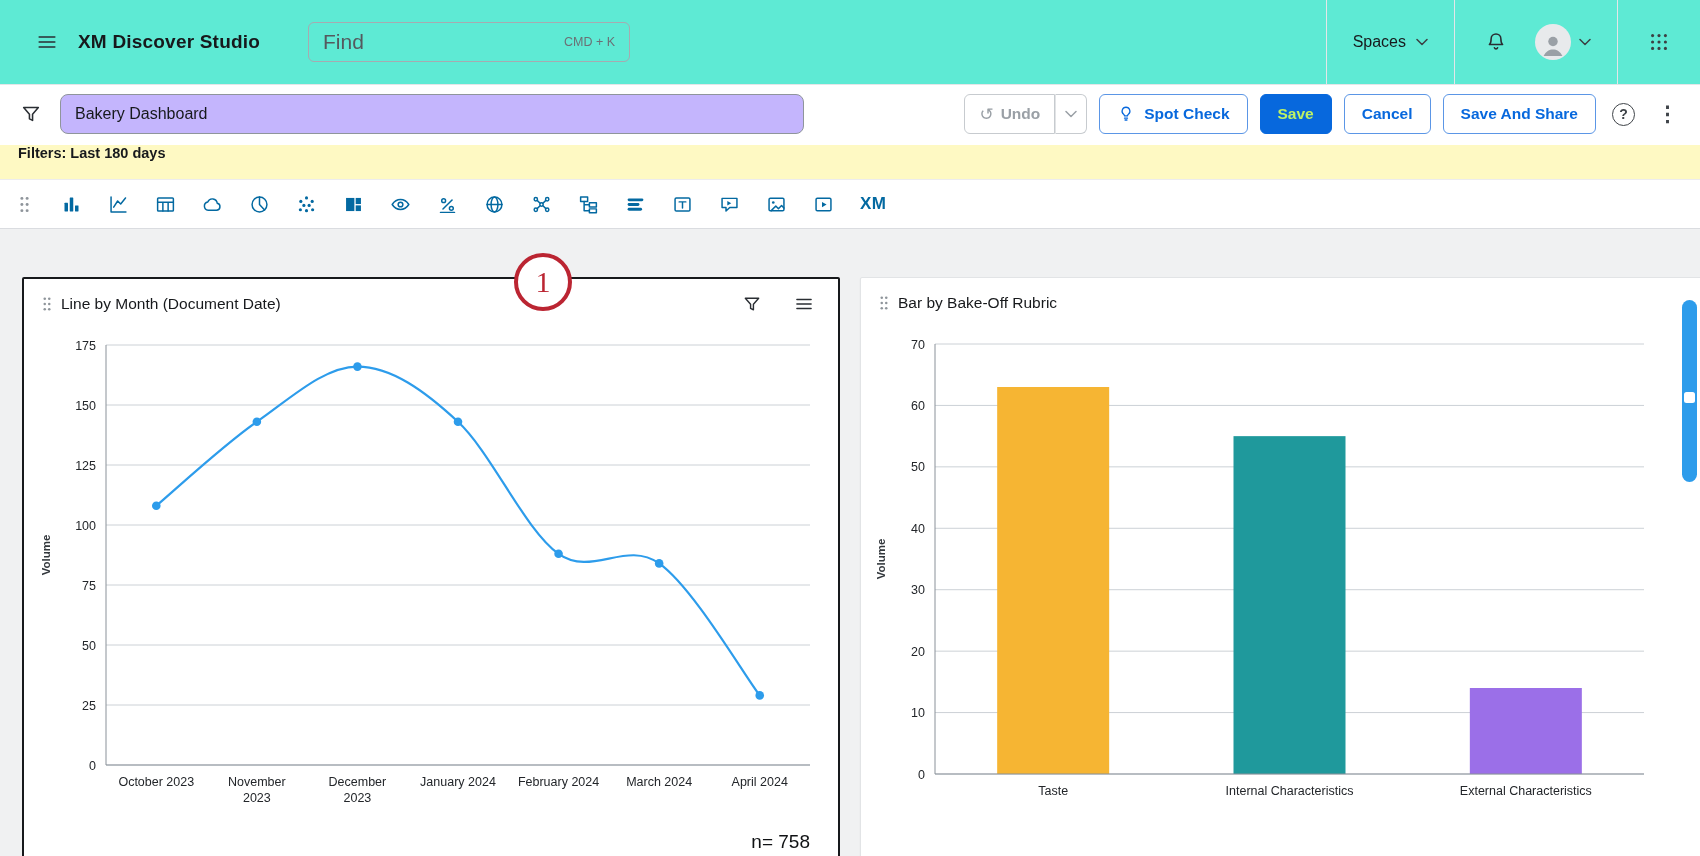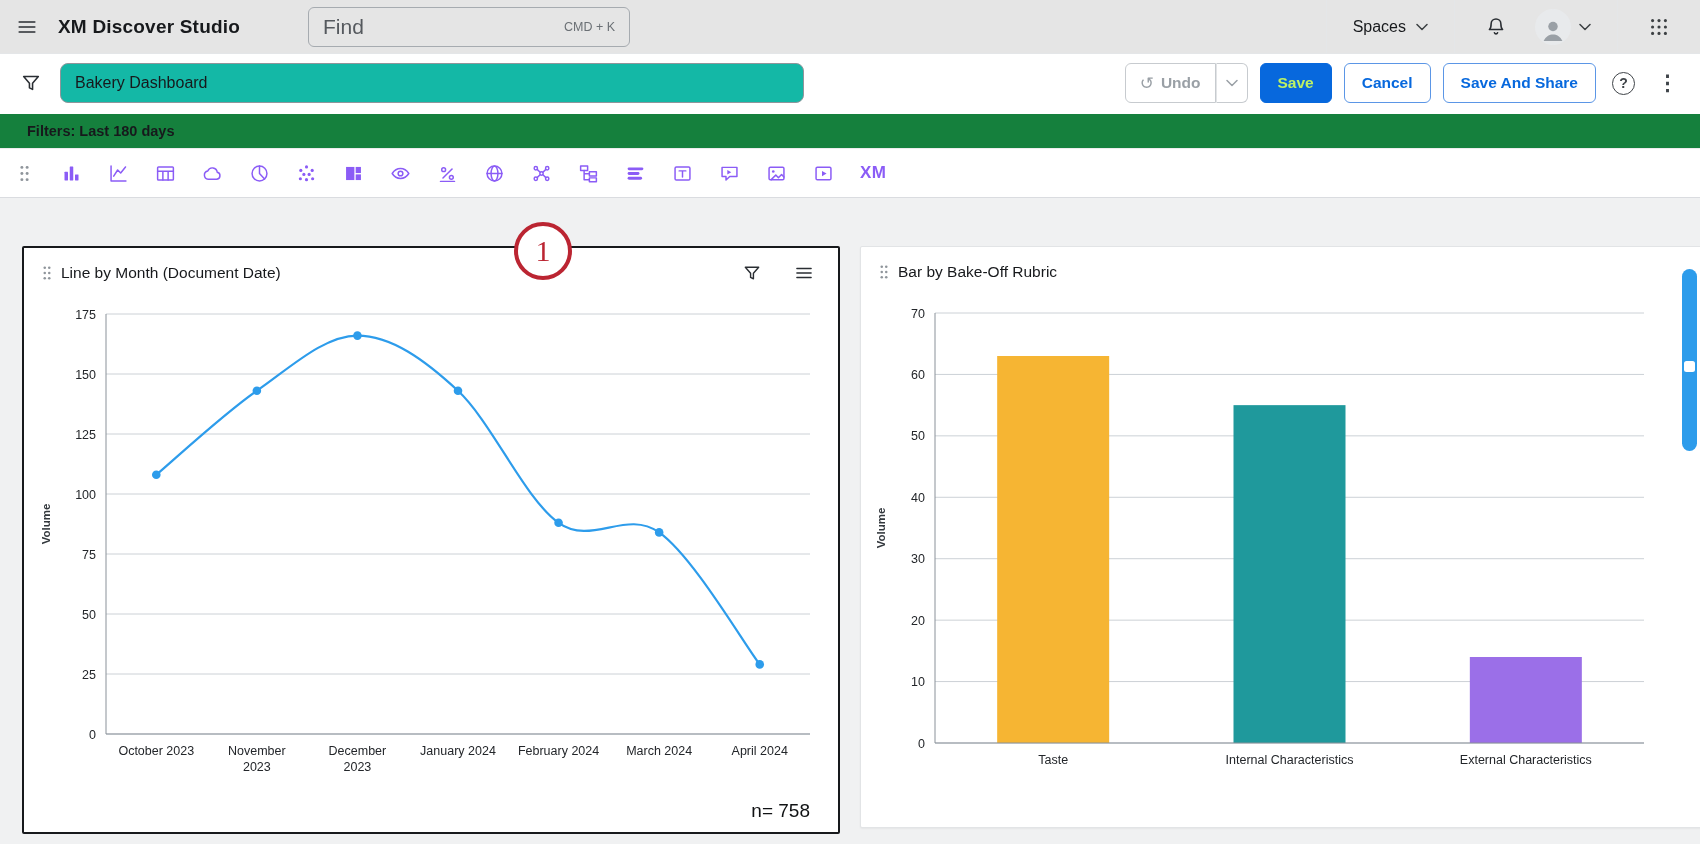--- a/index.html
+++ b/index.html
@@ -6,55 +6,55 @@
   *{box-sizing:border-box}
   html,body{width:1700px;height:856px}
   body{margin:0;font-family:"Liberation Sans",sans-serif;background:#fff;color:#17191c;overflow:hidden}
   button{font-family:inherit;background:none;border:none;cursor:pointer;color:inherit;padding:0}
   .icon-btn{display:inline-flex;align-items:center;justify-content:center;padding:4px}
   svg{display:block}
   .ic20{width:20px;height:20px}.ic22{width:22px;height:22px}.ic18{width:18px;height:18px}
   .ic-chev{width:12px;height:8px}
 
   
-  .topbar{height:54px;display:flex;align-items:center;border-bottom:1px solid #e4e6e8;padding-left:12px;position:relative;background:#e5e5e5}
+  .topbar{height:85px;display:flex;align-items:center;border-bottom:1px solid #e4e6e8;padding-left:32px;position:relative;background:#5eead4}
   .app-title{font-size:19px;font-weight:600;margin-left:16px;letter-spacing:.2px}
   .searchbox{position:absolute;left:308px;width:322px;height:40px;border:1px solid #a6abb0;border-radius:6px;display:flex;align-items:center;padding:0 14px;gap:8px;cursor:text}
   .searchbox .ph{color:#55595e;font-size:21px}
   .searchbox .kbd{margin-left:auto;color:#6b7075;font-size:12.5px}
   .tb-right{margin-left:auto;display:flex;height:100%;align-items:stretch}
   .nav-sec{display:flex;align-items:center;border-left:1px solid #e4e6e8;padding:0 26px;gap:10px}
   .nav-sec .nav-label{font-size:16px}
   .icons-sec{gap:24px}
   .avatar-group{display:flex;align-items:center;gap:8px;cursor:pointer}
   .avatar{width:36px;height:36px;border-radius:50%;background:#e8eaec;display:flex;align-items:flex-end;justify-content:center;overflow:hidden}
   .avatar svg{width:30px;height:30px}
   .chev{color:#3c4043;display:inline-flex}
 
   
   .editbar{height:60px;display:flex;align-items:center;padding:2px 16px 4px 16px;gap:14px;background:#fff}
   .funnel-btn{color:#2a2e33}
-  .title-input{width:744px;height:40px;border:1px solid #8f959b;border-radius:8px;padding:0 14px;font-size:16px;color:#17191c;font-family:inherit;background:#14b8a6}
+  .title-input{width:744px;height:40px;border:1px solid #8f959b;border-radius:8px;padding:0 14px;font-size:16px;color:#17191c;font-family:inherit;background:#c4b5fd}
   .actions{margin-left:auto;display:flex;align-items:center;gap:12px}
   .undo-group{display:flex}
   .undo-btn{height:40px;border:1px solid #c7cbcf;border-radius:6px 0 0 6px;padding:0 14px;color:#9aa0a6;font-size:15.5px;display:flex;align-items:center;gap:7px;background:#fff;font-weight:700}
   .undo-glyph{font-size:17px;font-weight:400}
   .undo-caret{height:40px;width:32px;border:1px solid #c7cbcf;border-left:1px solid #e2e4e6;border-radius:0 6px 6px 0;display:flex;align-items:center;justify-content:center;color:#9aa0a6;background:#fff}
   .btn{height:40px;border-radius:6px;padding:0 17px;font-size:15.5px;font-weight:700;display:inline-flex;align-items:center;gap:9px;background:#fff}
   .btn.outline{border:1px solid #5b96e6;color:var(--accent)}
   .btn.solid{background:var(--accent);border:1px solid var(--accent);color:#bef264}
   .help-circle{width:23px;height:23px;border:1.6px solid #3f4449;border-radius:50%;display:flex;align-items:center;justify-content:center;font-size:14px;font-weight:700;color:#3f4449}
   .kebab{font-size:21px;color:#3f4449;font-weight:700;padding:0 6px}
 
   
-  .filterbar{height:34px;display:flex;align-items:center;padding-left:27px;font-size:14.5px;font-weight:700;background:#15803d}
+  .filterbar{height:34px;display:flex;align-items:flex-start;padding-left:18px;font-size:14.5px;font-weight:700;background:#fef9c3}
 
   
   .widget-toolbar{height:50px;display:flex;align-items:center;gap:26px;padding-left:14px;border-top:1px solid #ececee;border-bottom:1px solid #dadce0;background:#fff}
-  .tool-icon{display:inline-flex;color:#8b5cf6;cursor:pointer}
+  .tool-icon{display:inline-flex;color:#0369a1;cursor:pointer}
   .tool-icon.muted{color:#8f959b}
   .xm-txt{font-weight:700;font-size:17px;letter-spacing:.5px}
 
   
   .canvas{position:relative;height:646px;background:#f0f1f2}
   .widget{position:absolute;background:#fff;display:flex;flex-direction:column;border-radius:2px}
   #w1{left:22px;top:48px;width:818px;height:588px;border:2px solid #17191c}
   #w2{left:860px;top:48px;width:968px;height:582px;border:1px solid #e2e4e6;box-shadow:0 1px 2px rgba(0,0,0,.05)}
   .w-header{height:50px;display:flex;align-items:center;padding:0 20px 0 14px;gap:5px;flex:0 0 auto}
   .w-title{font-size:15.5px;color:#17191c}
@@ -187,20 +187,29 @@
           <span class="undo-glyph">↺</span>
           <span>Undo</span>
         </button>
         <button class="undo-caret">
             <svg class="ic-chev">
               <use href="#i-chevron"></use>
             </svg>
           </button>
       </div>
 
+      <button class="btn outline">
+        <span>
+            <svg class="ic18" viewBox="0 0 24 24" fill="none" stroke="currentColor" stroke-width="1.7" stroke-linecap="round" stroke-linejoin="round">
+              <path d="M12 3a5.2 5.2 0 0 0-3.2 9.3c.8.6 1.2 1.5 1.2 2.2h4c0-.7.4-1.6 1.2-2.2A5.2 5.2 0 0 0 12 3z"></path>
+              <path d="M10 17.6h4M10.7 20h2.6"></path>
+            </svg>
+          </span>
+        <span>Spot Check</span>
+      </button>
       <button class="btn solid">Save</button>
       <button class="btn outline">Cancel</button>
       <button class="btn outline">Save And Share</button>
       <button class="icon-btn">
           <span class="help-circle">?</span>
         </button>
       <button class="icon-btn kebab">⋮</button>
     </div>
   </div>
 

